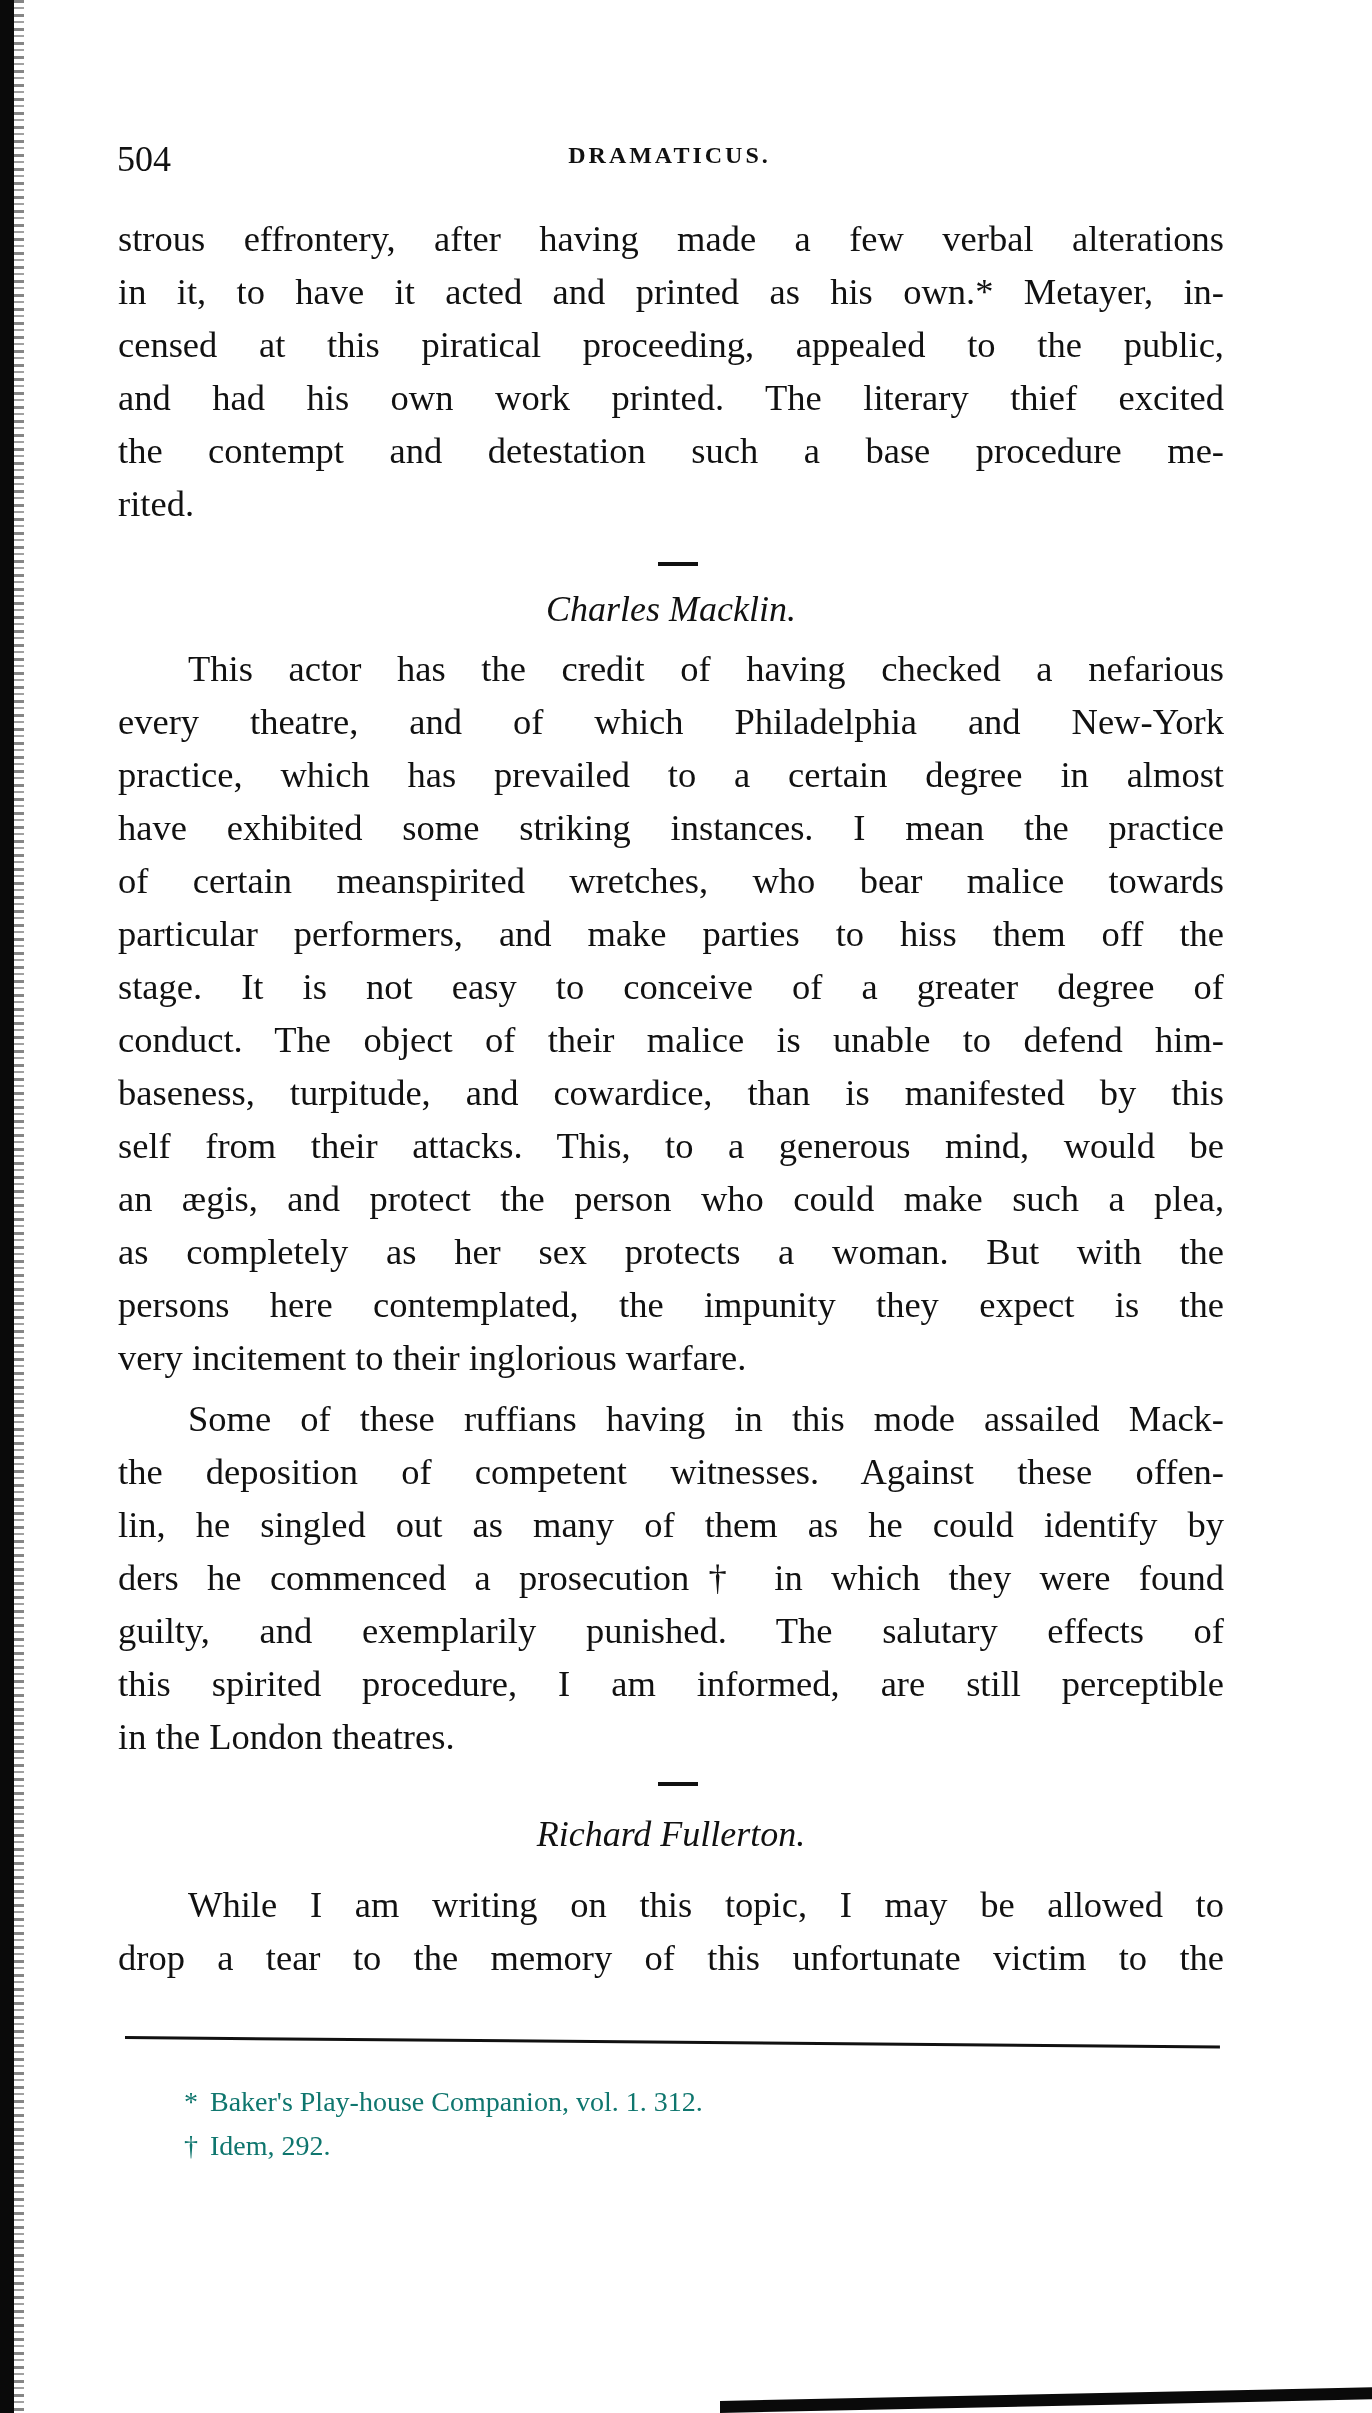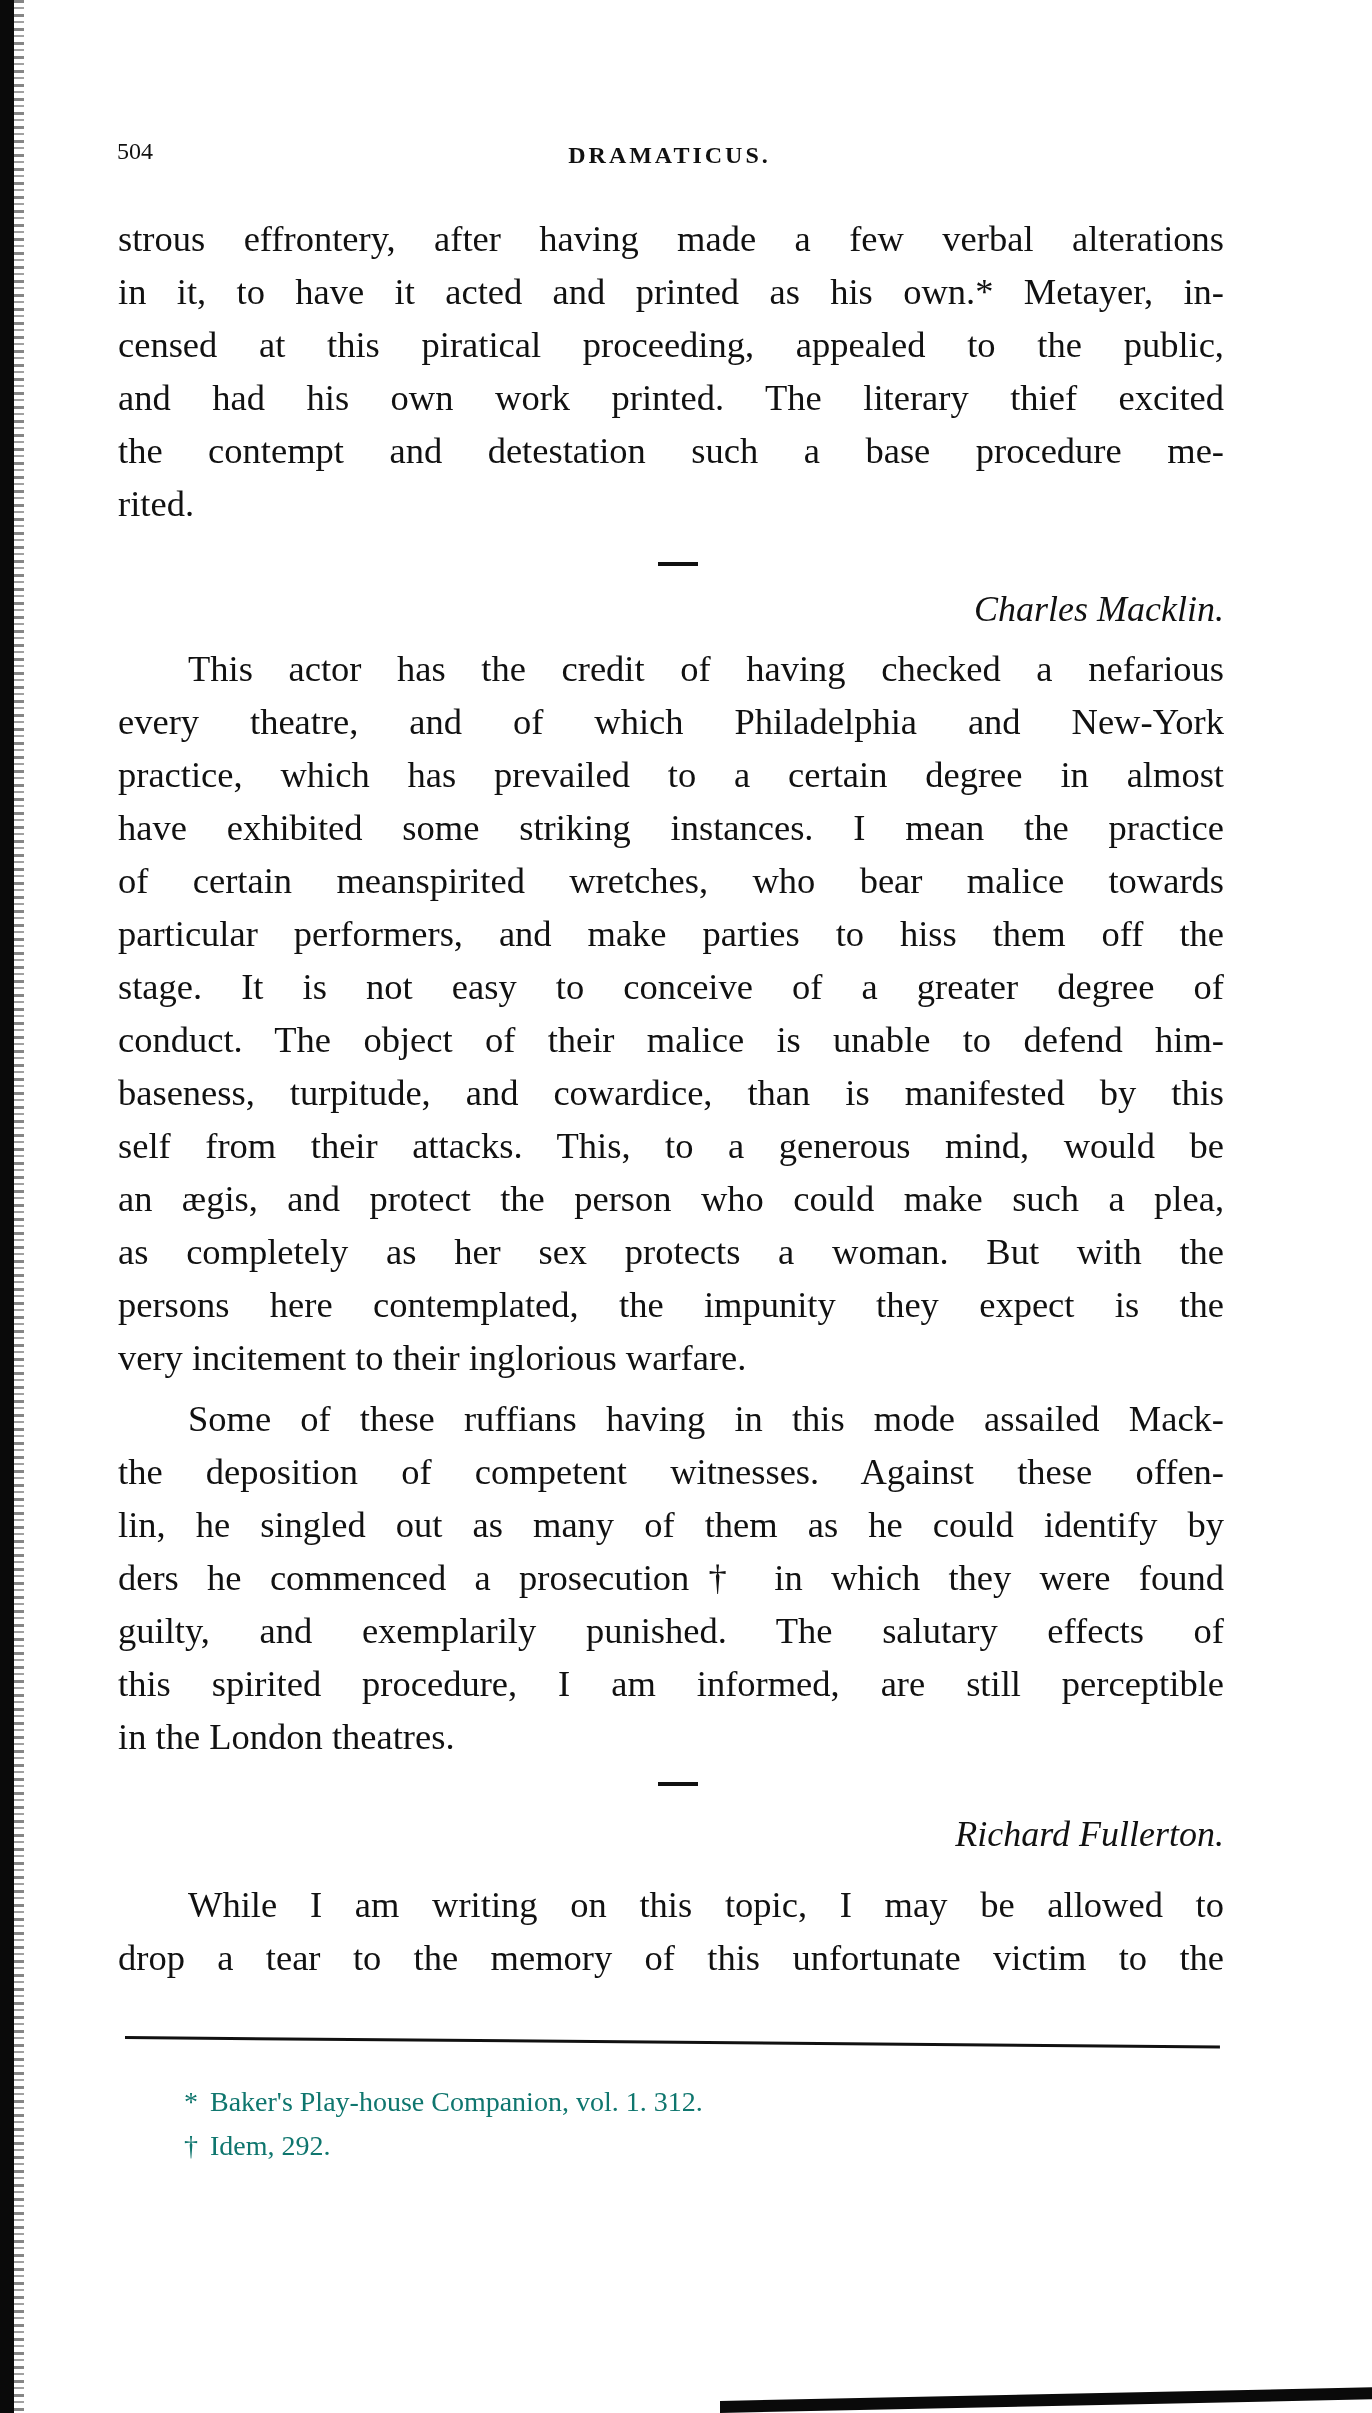--- a/index.html
+++ b/index.html
@@ -39,21 +39,21 @@
     .running-head {
       position: absolute;
       top: 138px;
       left: 117px;
       width: 1105px;
       height: 40px;
     }
     .page-number {
       position: absolute;
       left: 0; top: 0;
-      font-size: 24px;
+      font-size: 36px;
     }
     .running-title {
       position: absolute;
       left: 0; right: 0; top: 4px;
       text-align: center;
       font-size: 24px;
       letter-spacing: 3px;
       font-weight: bold;
     }
     .text-block {
@@ -80,21 +80,21 @@
       position: absolute;
       height: 4px;
       width: 40px;
       background: #111;
       left: 658px;
     }
     .section-heading {
       position: absolute;
       left: 118px;
       width: 1106px;
-      text-align: right;
+      text-align: center;
       font-style: italic;
       font-size: 36px;
     }
     .footnote-rule {
       position: absolute;
       left: 125px;
       top: 2036px;
       width: 1095px;
       height: 3px;
       background: #111;

